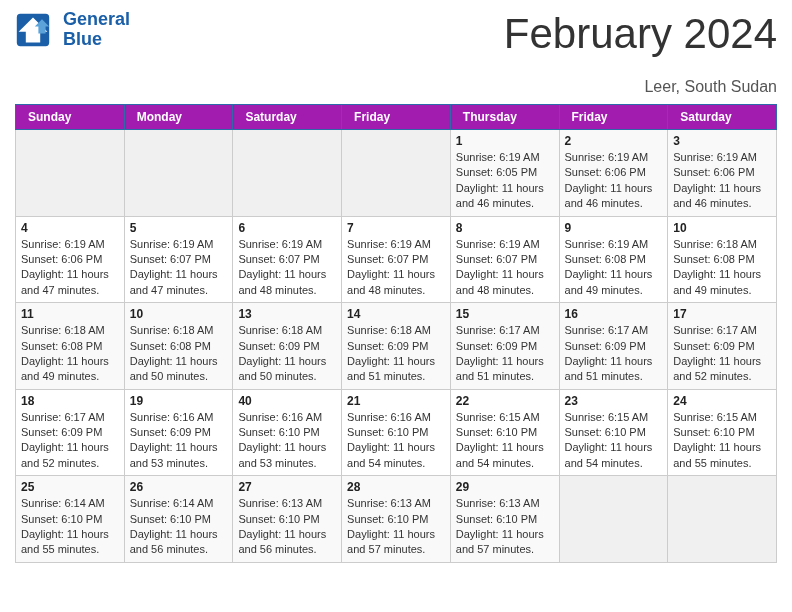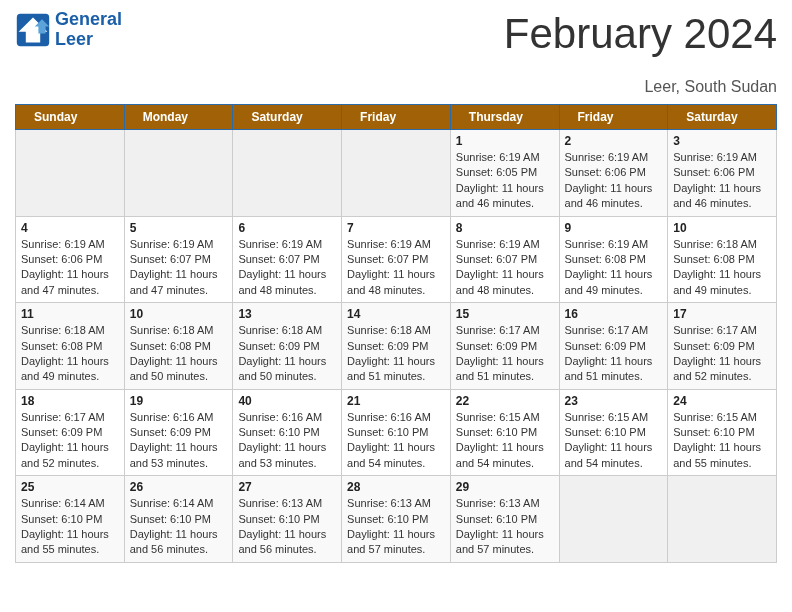--- a/index.html
+++ b/index.html
@@ -17,21 +17,21 @@
     }
     .header {
       display: flex;
       justify-content: space-between;
       align-items: flex-start;
       margin-bottom: 8px;
     }
     .logo {
       display: flex;
       align-items: center;
-      gap: 4px;
+      gap: 12px;
     }
     .logo-text {
       font-size: 18px;
       font-weight: bold;
       line-height: 1.1;
     }
     .logo-text span {
       color: #1a5fa8;
     }
     .logo-icon {
@@ -50,24 +50,24 @@
       font-size: 16px;
       color: #555;
       margin-top: 20px;
     }
     .calendar-table {
       width: 100%;
       border-collapse: collapse;
       font-size: 10.5px;
     }
     .calendar-table thead tr th {
-      background-color: #a16207;
+      background-color: #a21caf;
       color: #fff;
       text-align: left;
-      padding: 5px 18px;
+      padding: 5px 12px;
       font-size: 12px;
       font-weight: bold;
       border: 1px solid #2d6aaa;
     }
     .calendar-table tbody tr td {
       border: 1px solid #ccc;
       vertical-align: top;
       padding: 4px 5px;
       width: calc(100% / 7);
       height: 82px;
@@ -101,21 +101,21 @@
 <div class="page">
   <div class="header">
     <div class="logo">
       <svg class="logo-icon" viewBox="0 0 40 40">
         <rect x="2" y="2" width="36" height="36" rx="4" fill="#1a5fa8"></rect>
         <polygon points="20,6 36,22 28,22 28,34 12,34 12,22 4,22" fill="white"></polygon>
         <polygon points="30,8 38,16 34,16 34,24 26,24 26,16 22,16" fill="#5ba3d9"></polygon>
       </svg>
       <div class="logo-text">
         <div><span>General</span></div>
-        <div><span>Leer</span></div>
+        <div><span>Blue</span></div>
       </div>
     </div>
     <div class="title-area">
       <div class="month-title">February 2024</div>
       <div class="location">Leer, South Sudan</div>
     </div>
   </div>
 
   <table class="calendar-table">
     <thead>

